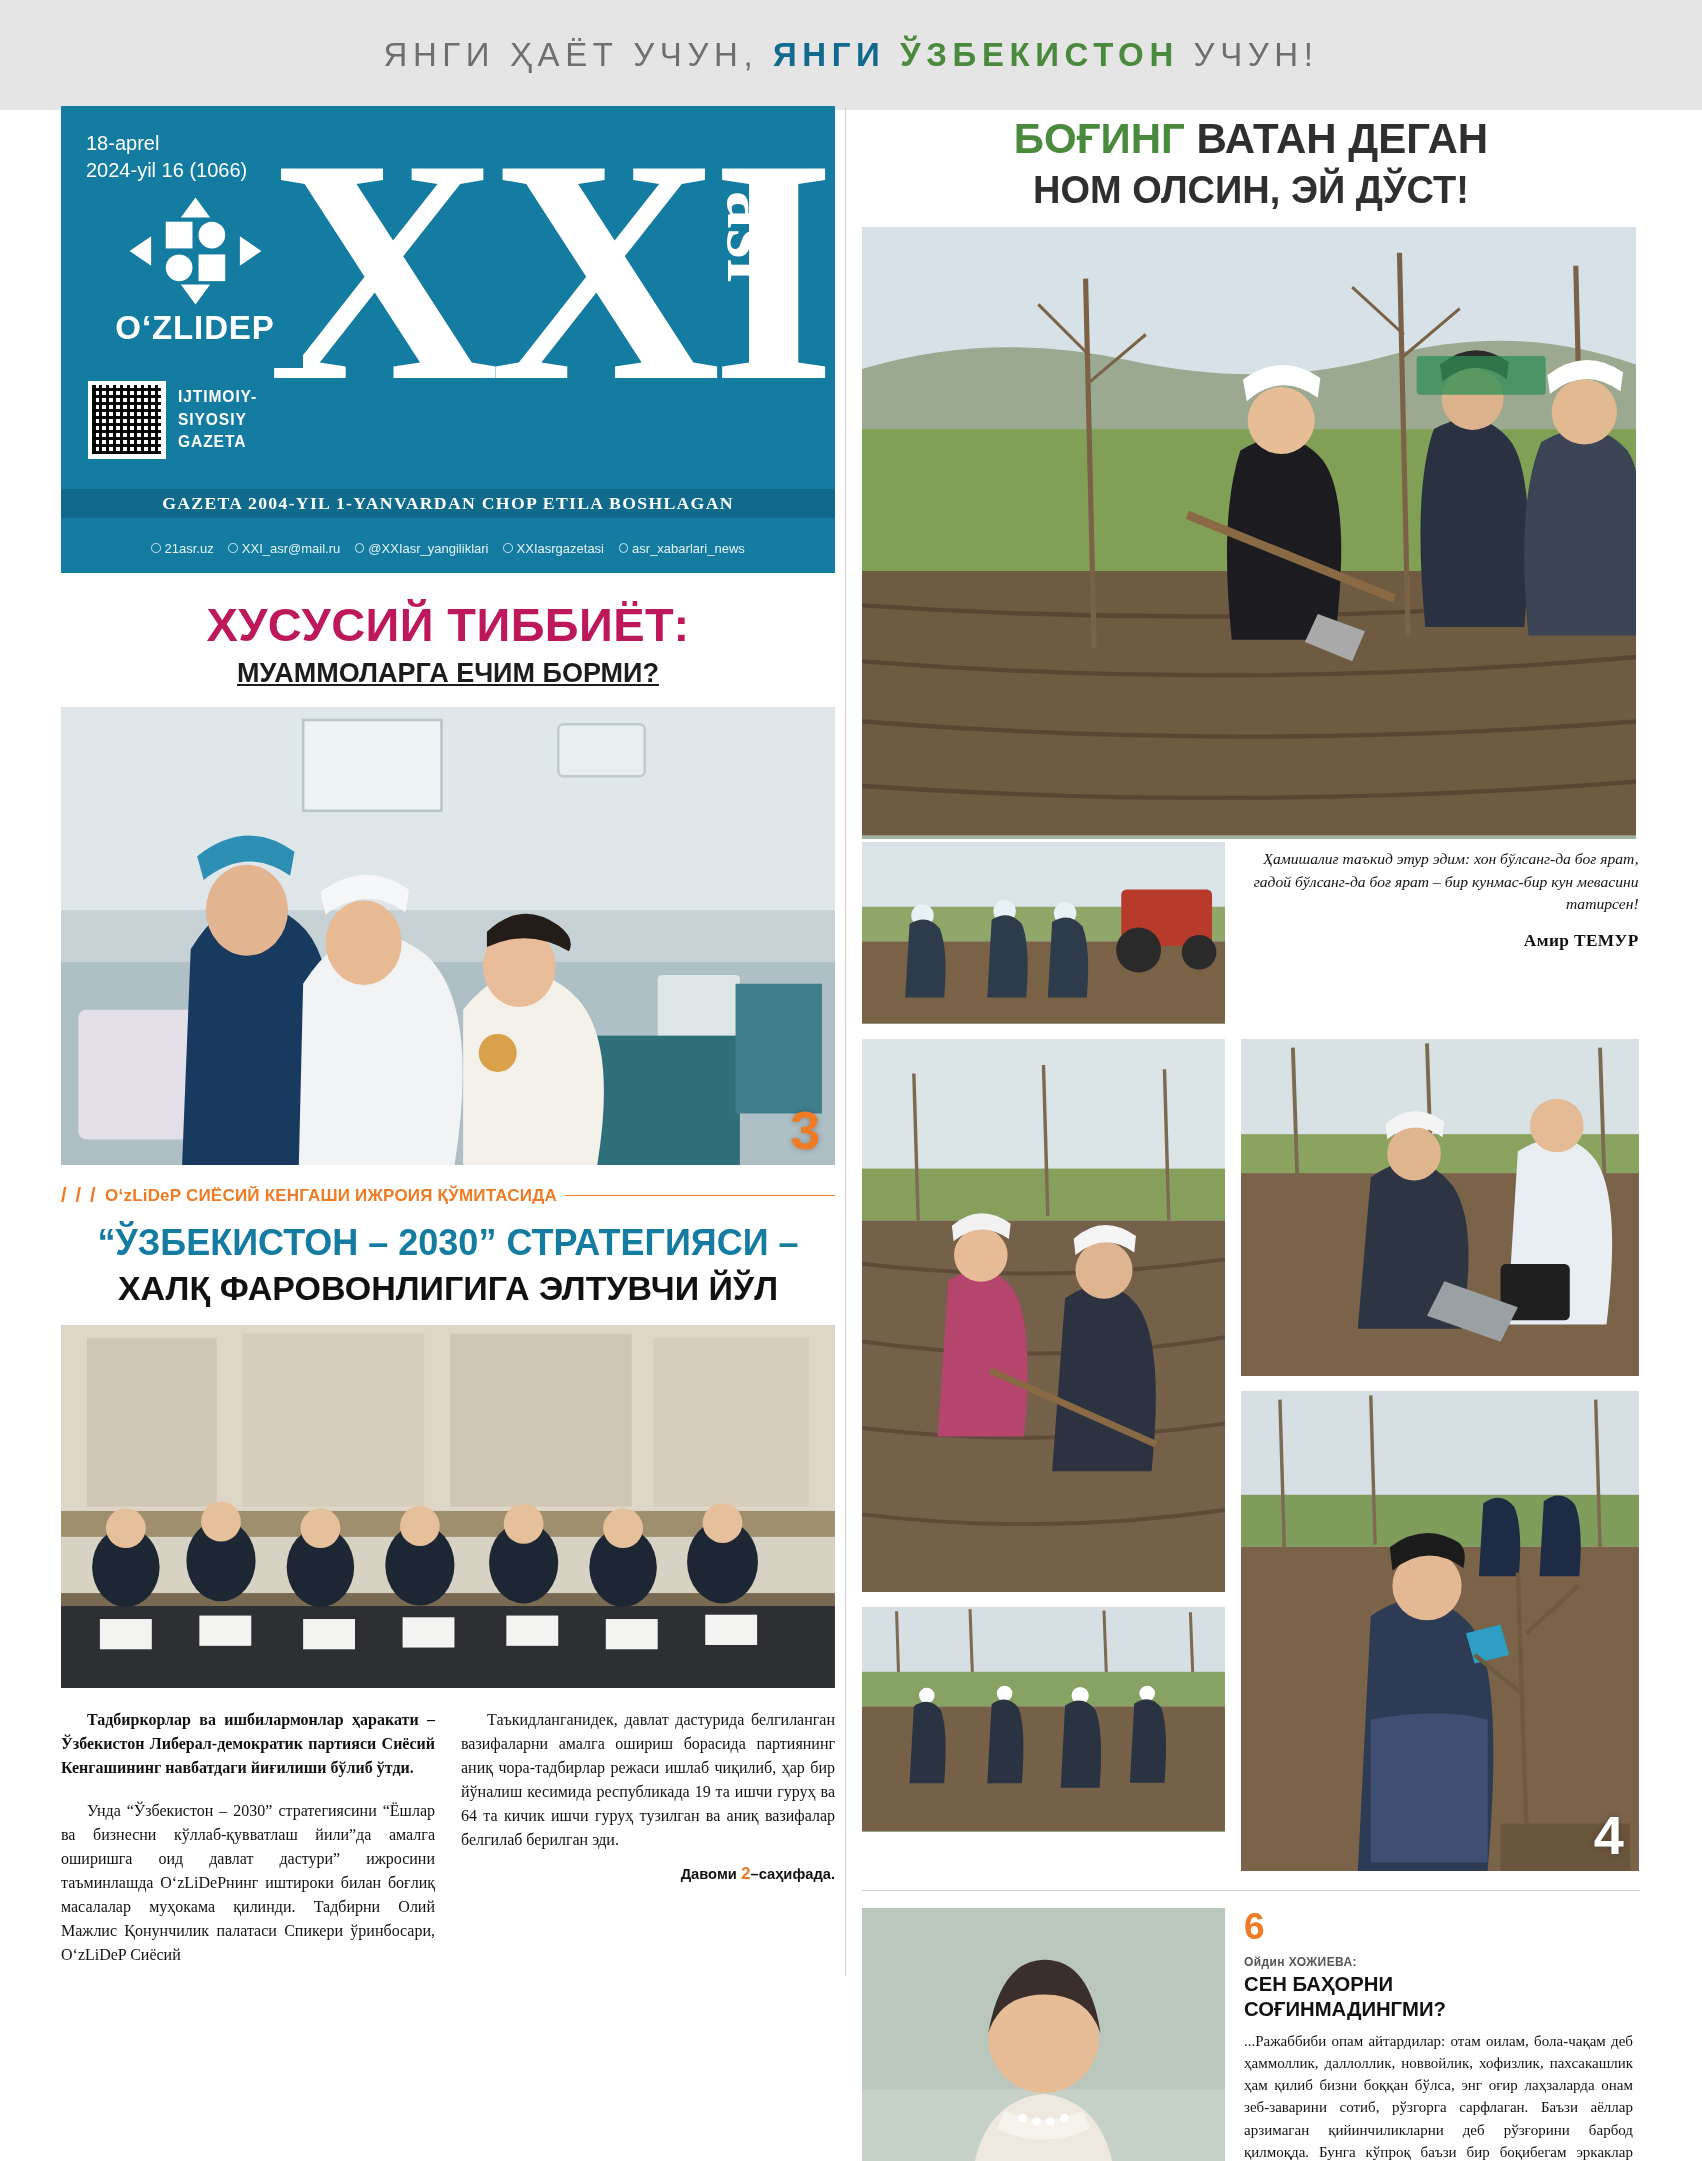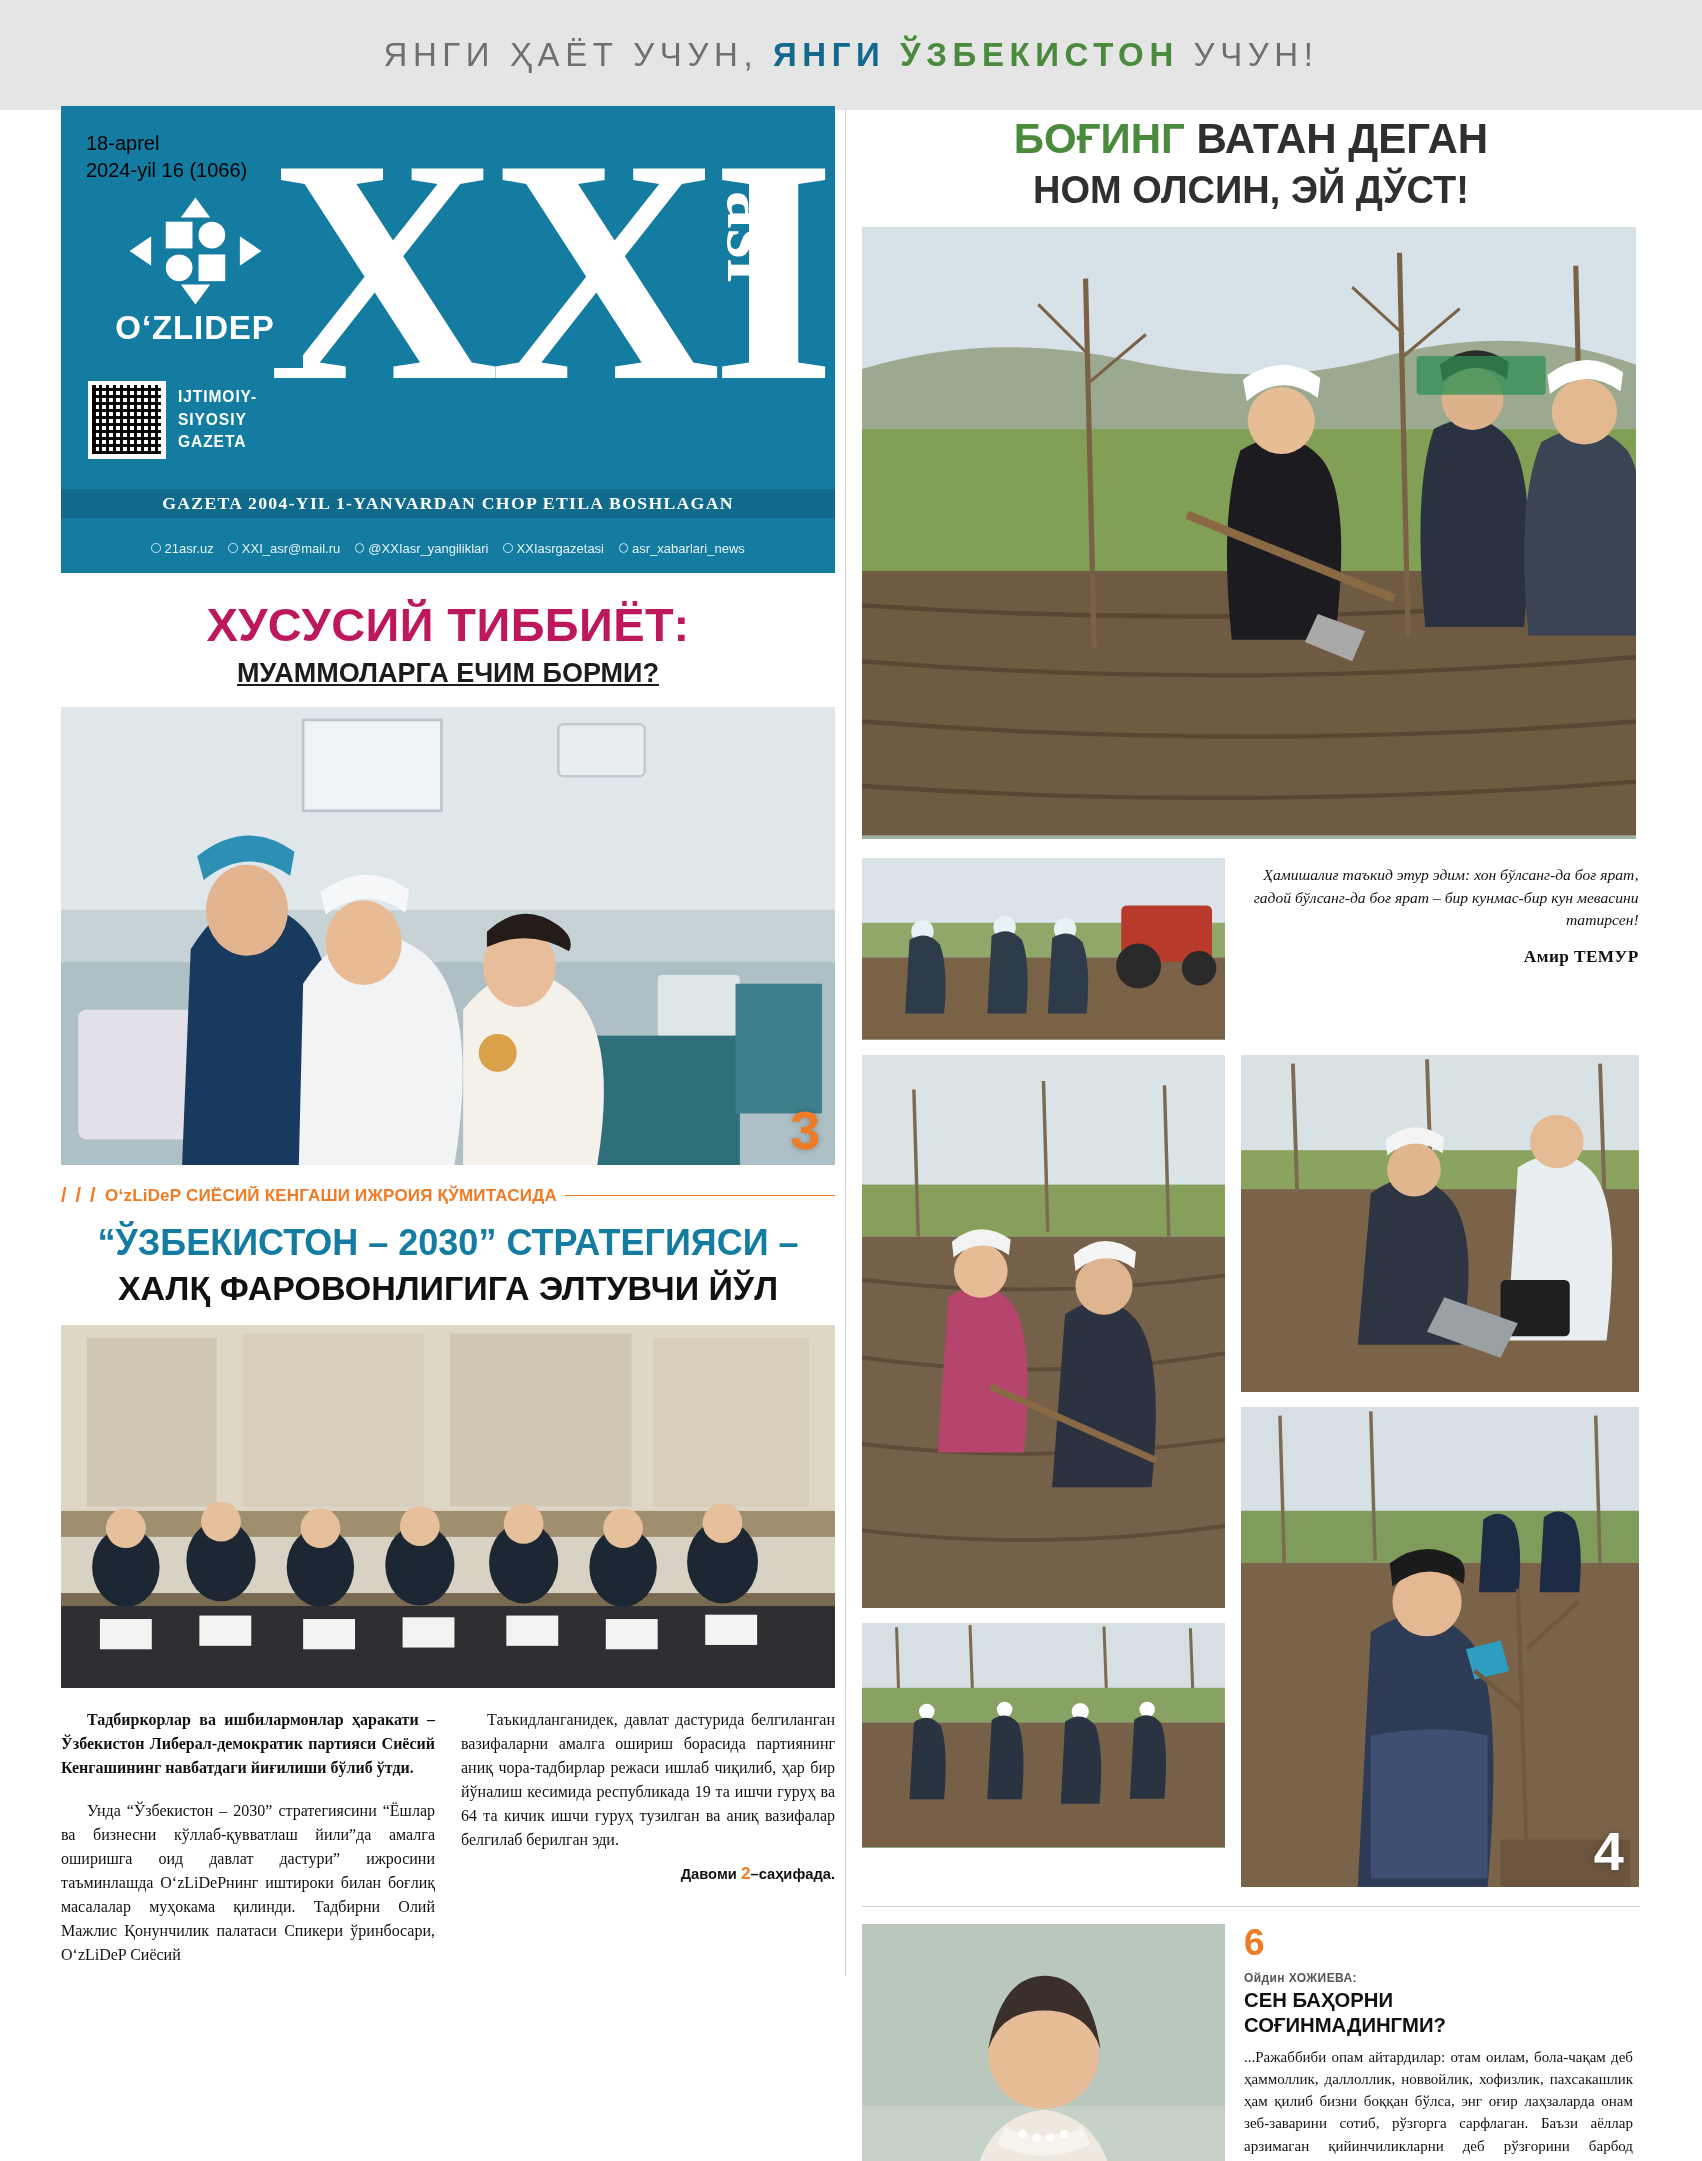--- a/index.html
+++ b/index.html
@@ -47,21 +47,21 @@
   .masthead {
     position: relative;
     width: 774px; height: 467px;
     background: #137ca0;
     color: #fff;
     overflow: hidden;
   }
   .mast-date {
     position: absolute; left: 25px; top: 24px;
     font-size: 20px; line-height: 1.35; font-weight: 400;
-    color: #000000;
+    color: #ffffff;
   }
   .logo-box {
     position: absolute; left: 26px; top: 89px;
     width: 216px; height: 173px;
     background: #137ca0;
     text-align: center;
   }
   .logo-mark {
     position: relative;
     width: 143px; height: 112px;
@@ -190,21 +190,21 @@
   }
   .rhead {
     text-align: center; margin-top: 8.6px;
   }
   .rhead .l1 { font-size: 42px; font-weight: 700; color: #2f2f2f; letter-spacing: 0px; }
   .rhead .l1 .g { color: #4a8a3d; }
   .rhead .l2 { font-size: 38px; font-weight: 700; color: #2f2f2f; margin-top: 6px; }
 
   .ph-main { height: 612px; margin-top: 15.6px; background: #9fb2a0; }
 
-  .rrow { display: flex; gap: 15.6px; margin-top: 19px; }
+  .rrow { display: flex; gap: 15.6px; margin-top: 3px; }
   .ph-s1 { width: 363px; height: 182px; background: #a9b6a4; }
   .quote {
     width: 398px;
     font-family: "Liberation Serif", serif;
     font-style: italic;
     font-size: 15.6px; line-height: 1.45; color: #111; text-align: right;
     padding-top: 6px;
   }
   .quote .attr {
     font-style: normal; font-weight: 700; font-size: 17.3px; margin-top: 12px;

